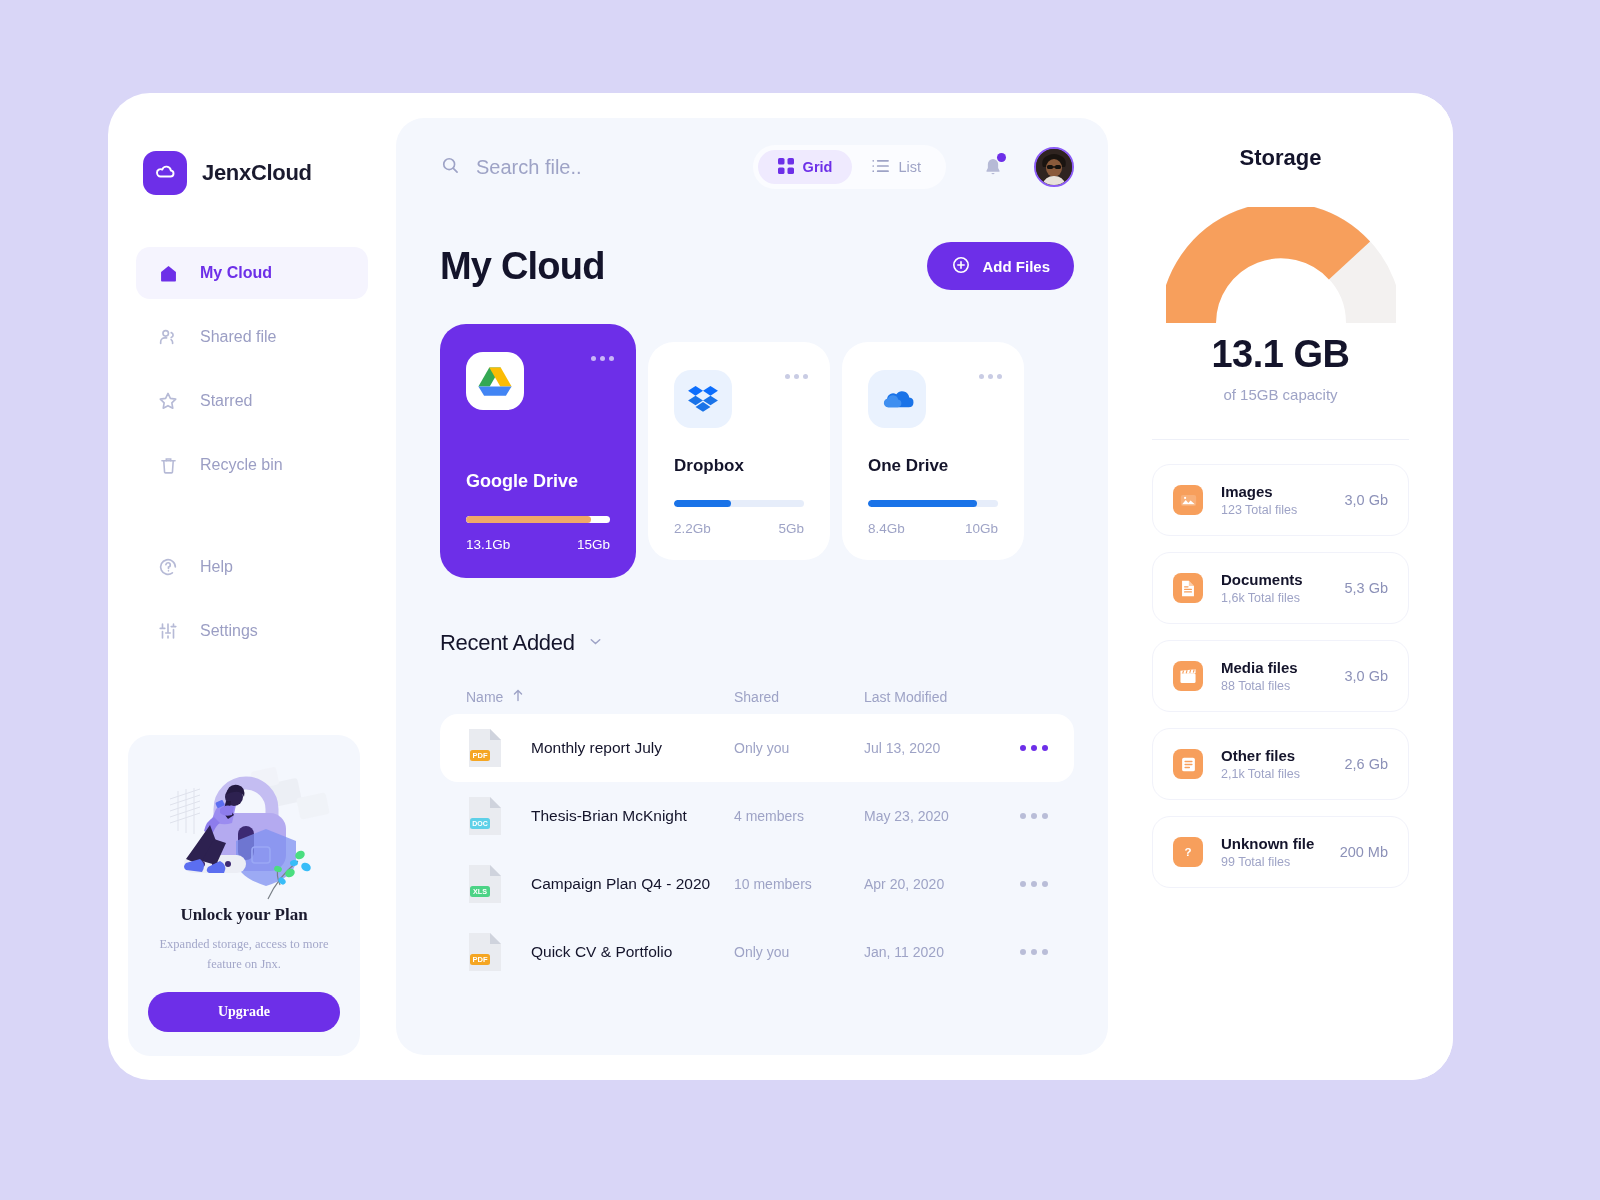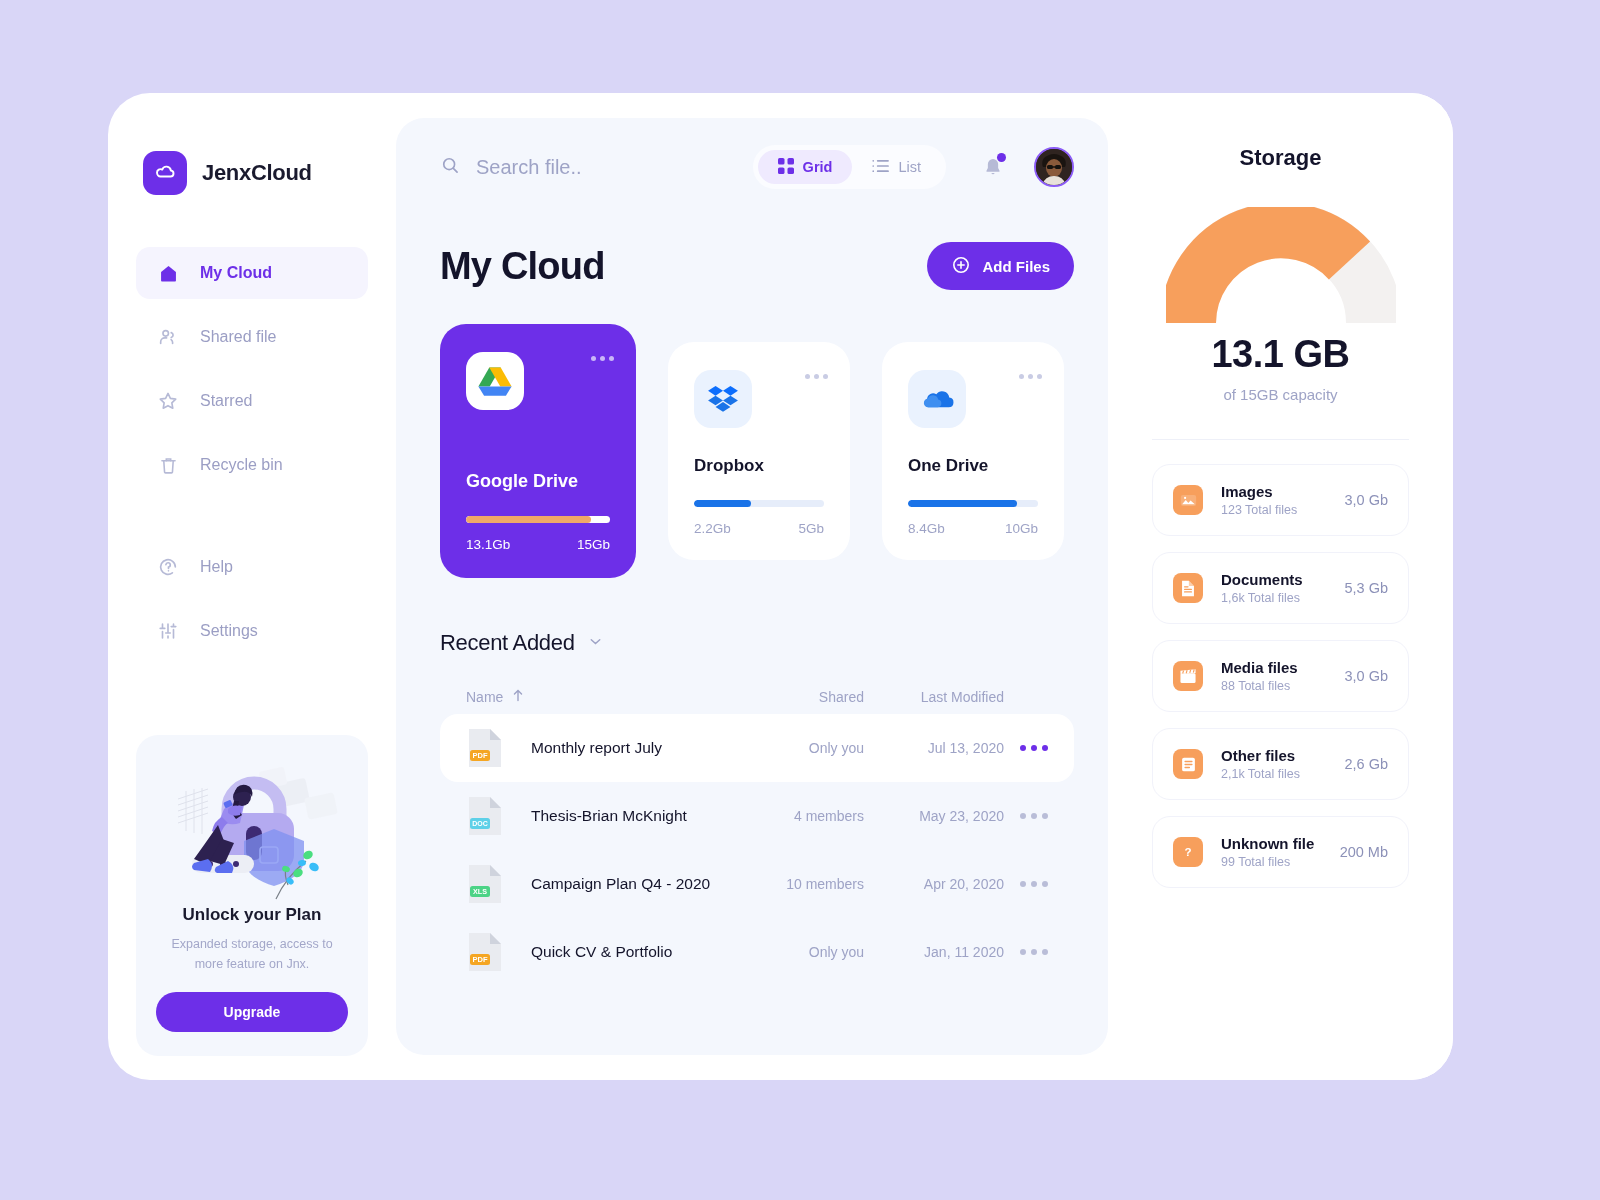--- a/index.html
+++ b/index.html
@@ -75,27 +75,28 @@
   }
   .nav-item.active { background: #f5f4fe; }
   .nav-item.active .nav-label { color: #6d2fe8; font-weight: bold; }
   .nav-icon { width: 24px; height: 24px; display: flex; align-items: center; justify-content: center; flex: 0 0 24px; }
 
   .nav-gap { height: 38px; }
 
   
   .promo {
     position: absolute;
-    left: 28px;
+    left: 20px;
     bottom: 24px;
     width: 232px;
     background: #f4f7fd;
     border-radius: 22px;
     padding: 16px 20px 24px 20px;
     text-align: center;
+    font-family: Liberation Serif, serif;
   }
   .promo-art { height: 150px; position: relative; margin-bottom: 4px; }
   .promo-title {
     font-size: 17px; font-weight: bold; color: #1a1a2e;
     margin-bottom: 10px;
   }
   .promo-sub {
     font-size: 12.5px; color: #a3a7c9; line-height: 1.55;
     margin-bottom: 18px;
   }
@@ -170,21 +171,21 @@
   }
   .page-title { font-size: 38px; font-weight: bold; color: #14142b; letter-spacing: -0.8px; }
   .add-btn {
     display: flex; align-items: center; gap: 11px;
     background: #6d2fe8; color: #fff; border: none;
     height: 48px; padding: 0 24px; border-radius: 24px;
     font-size: 15px; font-weight: bold; font-family: inherit; cursor: pointer;
   }
 
   
-  .services { display: flex; gap: 32px; margin-top: 34px; }
+  .services { display: flex; gap: 12px; margin-top: 34px; }
   .svc {
     position: relative; border-radius: 26px; background: #fff;
     padding: 28px 26px 24px 26px;
     cursor: pointer;
   }
   .svc-0 { width: 196px; height: 254px; background: #6d2fe8; padding-bottom: 30px; }
   .svc-1, .svc-2 { width: 182px; height: 218px; margin-top: 18px; }
   .svc-icon {
     width: 58px; height: 58px; border-radius: 17px;
     background: #ffffff; display: flex; align-items: center; justify-content: center;
@@ -204,21 +205,21 @@
   .svc-0 .bar { background: #ffffff; }
   .bar-fill { height: 100%; border-radius: 4px; background: #1a73e8; }
   .svc-0 .bar-fill { background: #f0a868; }
   .svc-meta { display: flex; justify-content: space-between; margin-top: 14px; font-size: 13.5px; color: #9ea3c6; }
   .svc-0 .svc-meta { color: #ffffff; font-weight: normal; }
 
   
   .recent-head { display: flex; align-items: center; gap: 12px; margin-top: 52px; cursor: pointer; }
   .recent-title { font-size: 22px; font-weight: normal; color: #14142b; letter-spacing: -0.3px; }
 
-  .tbl { margin-top: 24px; text-align: right; }
+  .tbl { margin-top: 24px; }
   .tbl-head {
     display: flex; align-items: center;
     padding: 0 26px 0 26px; height: 34px;
     font-size: 14px; color: #9ea3c6;
   }
   .c-name { flex: 1; display: flex; align-items: center; gap: 9px; }
   .c-member { width: 130px; }
   .c-mod { width: 140px; }
   .c-act { width: 44px; text-align: right; }
 

